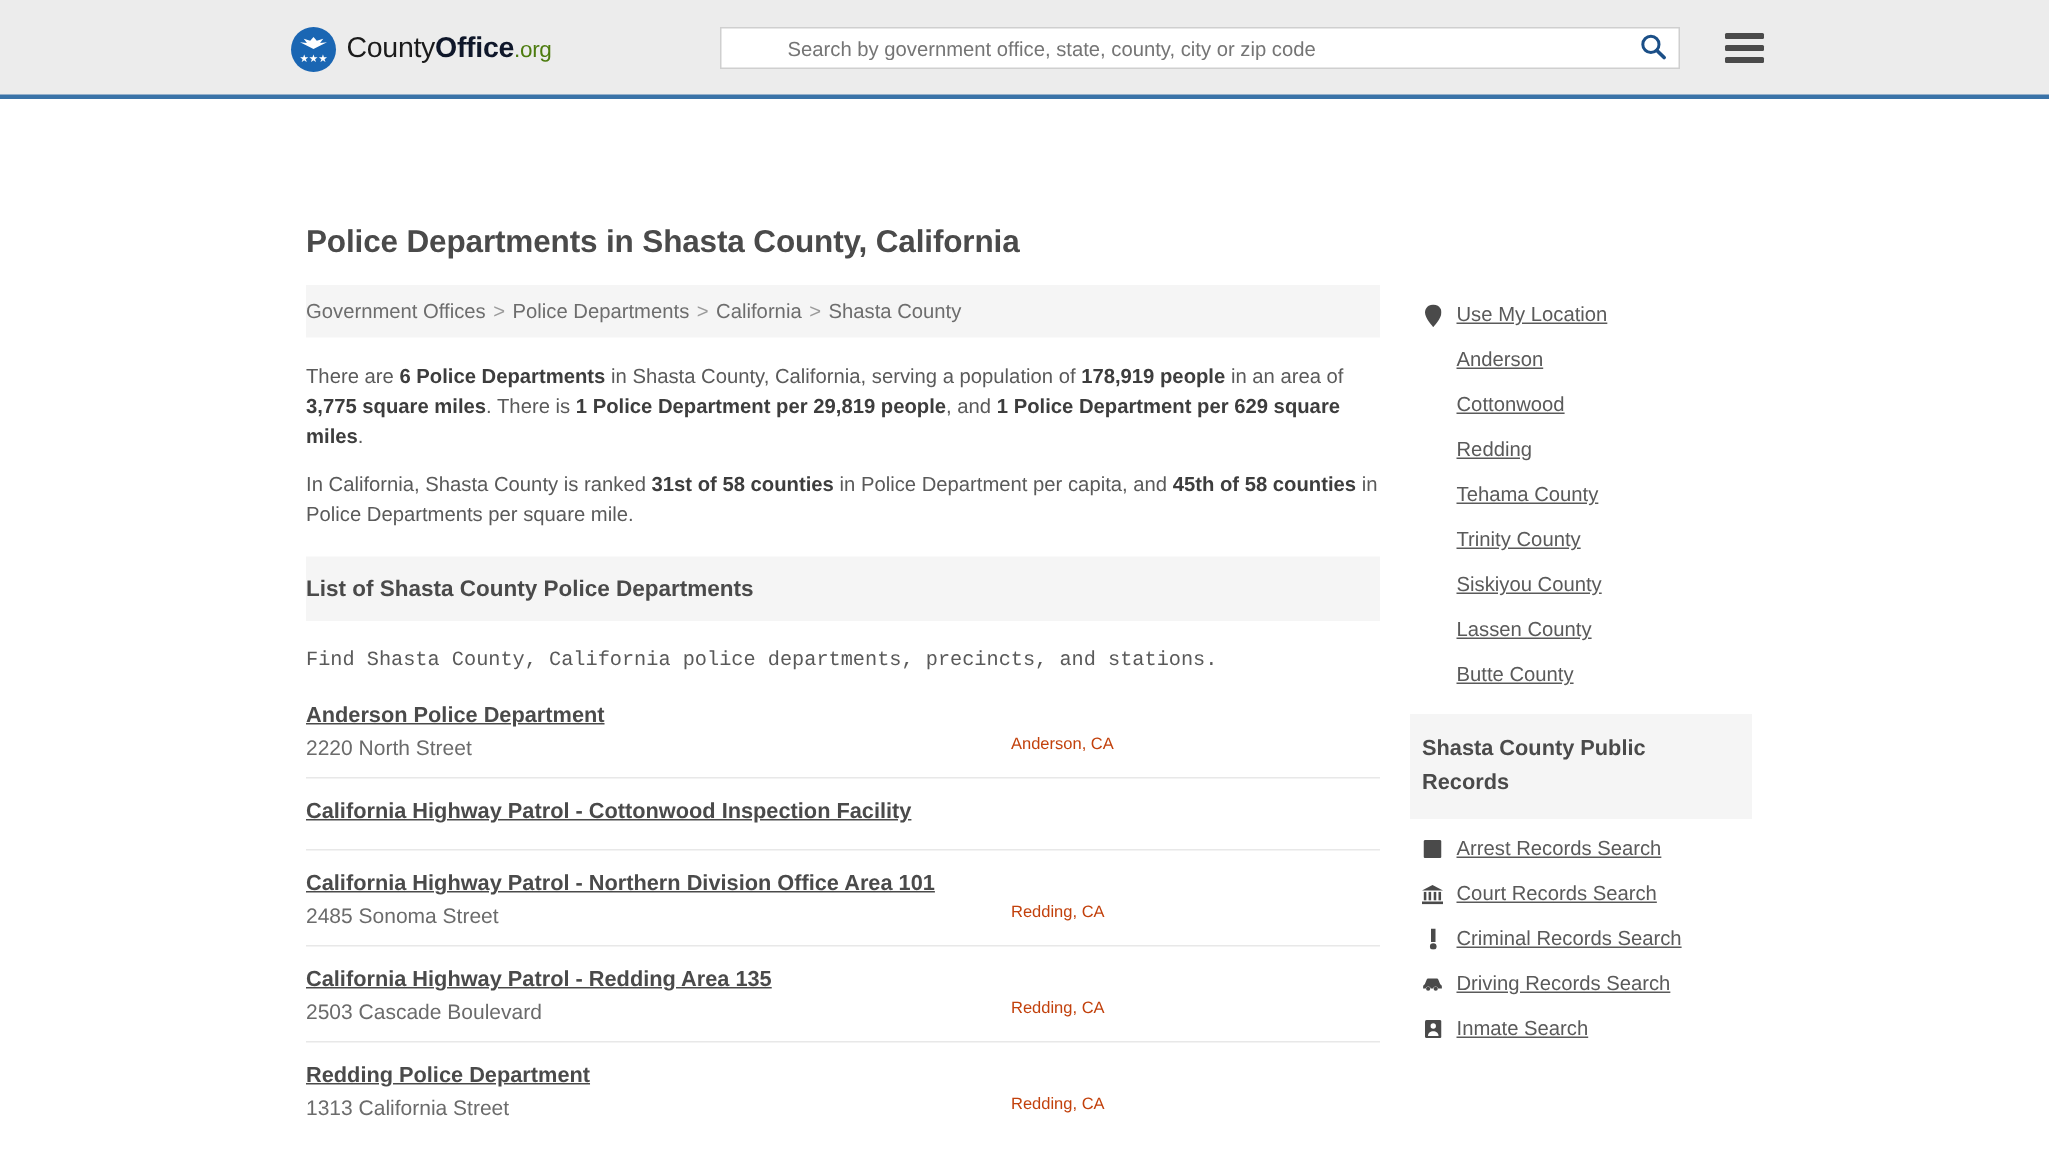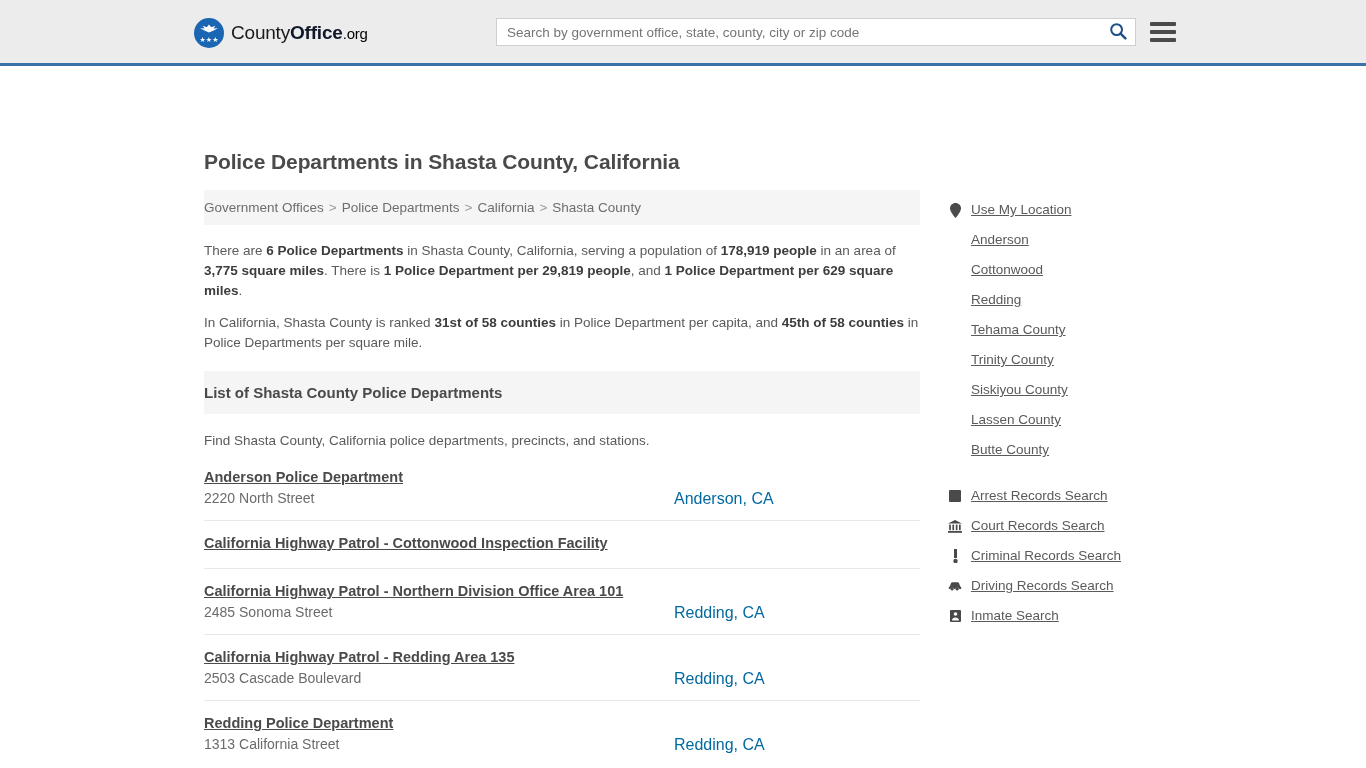--- a/index.html
+++ b/index.html
@@ -55,32 +55,33 @@
     white-space: nowrap;
   }
   .logo-text {
     font-size: 19px;
     font-weight: 400;
     color: #1b1b1b;
     letter-spacing: -0.2px;
     white-space: nowrap;
   }
   .logo-text .blue { color: #0f172a; font-weight: 700; }
-  .logo-text .org { color: #000000; font-size: 15px; }
+  .logo-text .org { color: #4d7c0f; font-size: 15px; }
 
   .search-wrap {
     position: absolute;
-    left: 496px;
+    left: 480px;
     top: 18px;
     width: 640px;
     height: 28px;
     background: #ffffff;
     border: 1px solid #cfcfcf;
     display: flex;
     align-items: center;
+    padding-left: 34px;
   }
   .search-input {
     flex: 1 1 auto;
     border: 0;
     outline: 0;
     background: transparent;
     font-family: "Liberation Sans", sans-serif;
     font-size: 13.5px;
     color: #555;
     padding: 0 10px;
@@ -165,20 +166,21 @@
     font-size: 15px;
     font-weight: 700;
     color: #4a4a4a;
     padding: 13px 0 13px 0;
     margin: 18px 0 0 0;
   }
   .section-desc {
     font-size: 13.5px;
     color: #5a5a5a;
     margin: 19px 0 20px 0;
+    font-family: Liberation Mono, monospace;
   }
 
   .dept-list { margin: 0; padding: 0; }
   .dept-row {
     border-top: 1px solid #e8e8e8;
     padding: 13px 0 12px 0;
   }
   .dept-row:first-child { border-top: 0; padding-top: 0; }
   .dept-name {
     display: inline-block;
@@ -192,22 +194,22 @@
   .dept-line {
     display: flex;
   }
   .dept-addr {
     font-size: 14px;
     color: #6b6b6b;
     width: 470px;
     flex: 0 0 470px;
   }
   .dept-city {
-    font-size: 16px;
-    color: #0369a1;
+    font-size: 11px;
+    color: #c2410c;
   }
 
   
   .panel { margin-bottom: 18px; }
   .panel-head {
     background: #f5f5f5;
     font-size: 14.5px;
     font-weight: 700;
     color: #4a4a4a;
     line-height: 23px;
@@ -345,20 +347,21 @@
             <span class="lbl">Lassen County</span>
           </div>
           <div class="panel-link">
             <span class="panel-icon"></span>
             <span class="lbl">Butte County</span>
           </div>
         </div>
     </div>
 
     <div class="panel">
+      <div class="panel-head">Shasta County Public Records</div>
       <div class="panel-body" id="records-links">
           <div class="panel-link">
             <span class="panel-icon">
               <svg width="12" height="12" viewBox="0 0 12 12">
                 <rect x="0" y="0" width="12" height="12" rx="1" fill="#4a4a4a"></rect>
               </svg>
             </span>
             <span class="lbl">Arrest Records Search</span>
           </div>
           <div class="panel-link">

